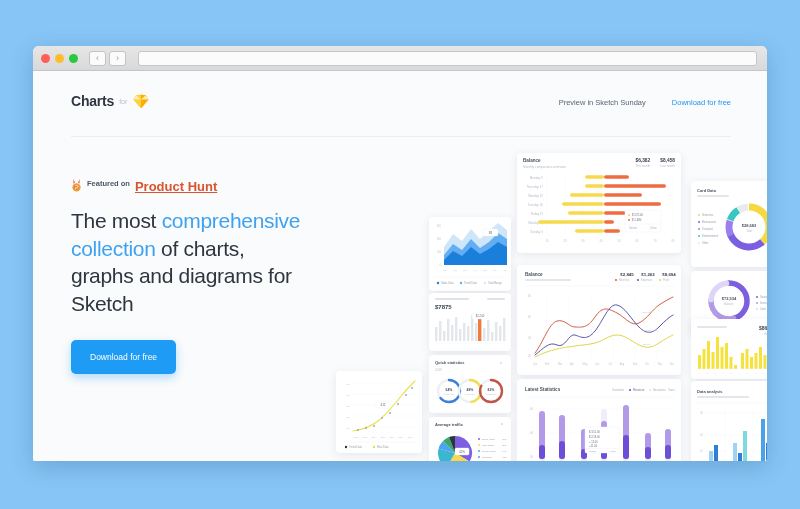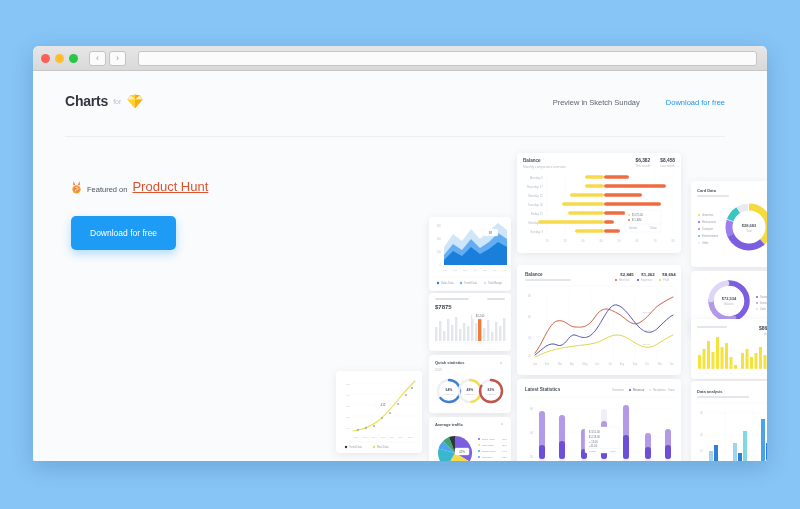--- a/index.html
+++ b/index.html
@@ -61,41 +61,41 @@
   .page-body {
     position: relative;
     height: 390px;
     background: #fafbfc;
     overflow: hidden;
   }
 
   
   .site-header {
     position: absolute;
-    left: 32px; top: 22px;
+    left: 38px; top: 22px;
     width: 660px;
     height: 44px;
     border-bottom: 1px solid #eceef0;
     display: flex; align-items: flex-start; justify-content: space-between;
   }
   .brand { display: flex; align-items: center; gap: 5px; }
   .brand-name {
     font-size: 14px; font-weight: bold; color: #2f3640;
     letter-spacing: -.2px;
   }
   .brand-for { font-size: 7px; color: #b9bec6; }
   .sketch-logo { width: 18px; height: 15px; display: block; }
 
   .header-nav { display: flex; align-items: center; gap: 26px; padding-top: 5px; }
   .nav-link { font-size: 7.5px; color: #5b6472; }
   .nav-link.accent { color: #2196f3; }
 
   
   .hero { position: absolute; left: 38px; top: 108px; width: 300px; }
-  .ph-badge { display: flex; align-items: flex-end; gap: 5px; }
+  .ph-badge { display: flex; align-items: flex-start; gap: 5px; font-weight: bold; }
   .ph-icon { width: 11px; height: 13px; display: block; }
   .ph-text { font-size: 7.5px; color: #4d5662; }
   .ph-link { font-size: 13px; color: #da552f; text-decoration: underline; }
 
   .hero-title {
     margin-top: 13px;
     font-size: 21px;
     line-height: 1.32;
     color: #2f3640;
     font-weight: normal;
@@ -193,20 +193,21 @@
             <path d="M3 0 L5 5 L3 6 Z" fill="#e8553c"></path>
             <path d="M11 0 L9 5 L11 6 Z" fill="#e8553c"></path>
             <circle cx="7" cy="11" r="5.4" fill="#f0a030"></circle>
             <circle cx="7" cy="11" r="3.6" fill="#e8883c"></circle>
             <path d="M5.8 8.6 h1.8 a1.5 1.5 0 0 1 0 3 h-1.8 v2.2" stroke="#fff" stroke-width=".9" fill="none"></path>
           </svg>
           <span class="ph-text">Featured on</span>
           <span class="ph-link">Product Hunt</span>
         </div>
 
+        <h1 class="hero-title"><span>The most </span><span class="hl">comprehensive</span><span> </span><span class="hl">collection</span><span> of charts, graphs and diagrams for Sketch</span></h1>
 
         <button class="cta">Download for free</button>
       </div>
 
       <div class="deck">
 
         <div class="card" id="card-bar-h">
           <div class="c-head">
             <div>
               <div class="c-title">Balance</div>

